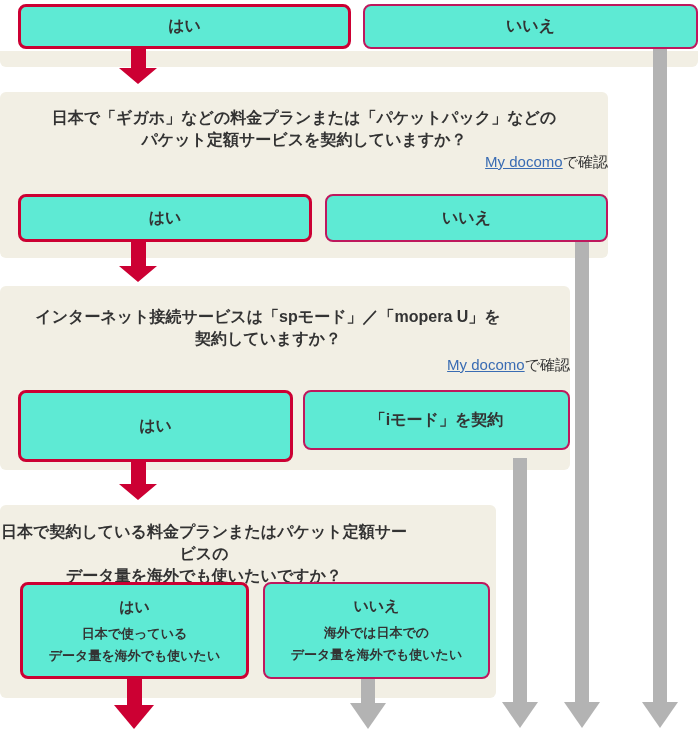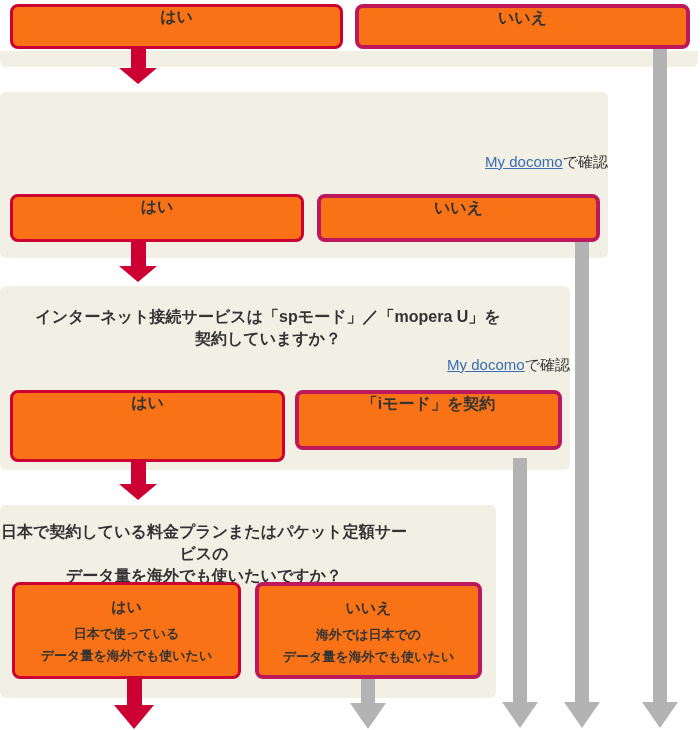--- a/index.html
+++ b/index.html
@@ -3,25 +3,25 @@
 <meta charset="utf-8">
 <style>
   html,body{margin:0;padding:0;background:#ffffff;}
   body{font-family:"Liberation Sans","DejaVu Sans",sans-serif;color:#333333;}
   .stage{position:relative;width:700px;height:730px;background:#ffffff;overflow:hidden;}
 
   
   .panel{position:absolute;background:#f2efe4;border-radius:6px;z-index:1;}
 
   
-  .btn{position:absolute;background:#f97316;border-radius:8px;display:flex;
-       justify-content:center;text-align:center;
-       font-weight:bold;font-size:16px;color:#333333;box-sizing:border-box;z-index:3;cursor:pointer;}
+  .btn{position:absolute;background:#5eead4;border-radius:8px;display:flex;
+       align-items:center;justify-content:center;text-align:center;
+       font-weight:bold;font-size:16px;color:#333333;box-sizing:border-box;z-index:3;cursor:pointer;margin-left:8px;}
   .btn-red{border:3px solid #cc0033;}
-  .btn-gray{border:4px solid #be185d;}
+  .btn-gray{border:2px solid #be185d;}
   .btn-col{flex-direction:column;justify-content:flex-start;padding-top:13px;}
   .btn-sub{font-weight:bold;font-size:13px;line-height:22px;margin-top:7px;}
   .btn-main{font-size:15px;line-height:18px;}
 
   
   .qtitle{position:absolute;text-align:center;font-weight:bold;font-size:16px;
           line-height:22px;color:#333333;z-index:2;}
   .qlink{position:absolute;text-align:right;font-size:15px;color:#333333;z-index:2;}
   .qlink a{color:#3a6cb3;text-decoration:underline;cursor:pointer;}
 
@@ -45,20 +45,24 @@
   <div class="btn btn-gray" style="left:355px;top:4px;width:335px;height:45px;">
     <span>いいえ</span>
   </div>
 
   <div class="panel" style="left:0;top:51px;width:698px;height:16px;border-radius:0 0 6px 6px;"></div>
 
   <div class="stem stem-red" style="left:131px;top:49px;width:15px;height:19px;"></div>
   <div class="head head-red-sm" style="left:119px;top:68px;"></div>
 
   <div class="panel" style="left:0;top:92px;width:608px;height:166px;"></div>
+  <div class="qtitle" style="left:0;top:107px;width:608px;">
+    <div>日本で「ギガホ」などの料金プランまたは「パケットパック」などの</div>
+    <div>パケット定額サービスを契約していますか？</div>
+  </div>
   <div class="qlink" style="left:0;top:153px;width:608px;">
     <a>My docomo</a><span>で確認</span>
   </div>
   <div class="btn btn-red" style="left:10px;top:194px;width:294px;height:48px;">
     <span>はい</span>
   </div>
   <div class="btn btn-gray" style="left:317px;top:194px;width:283px;height:48px;">
     <span>いいえ</span>
   </div>
 

